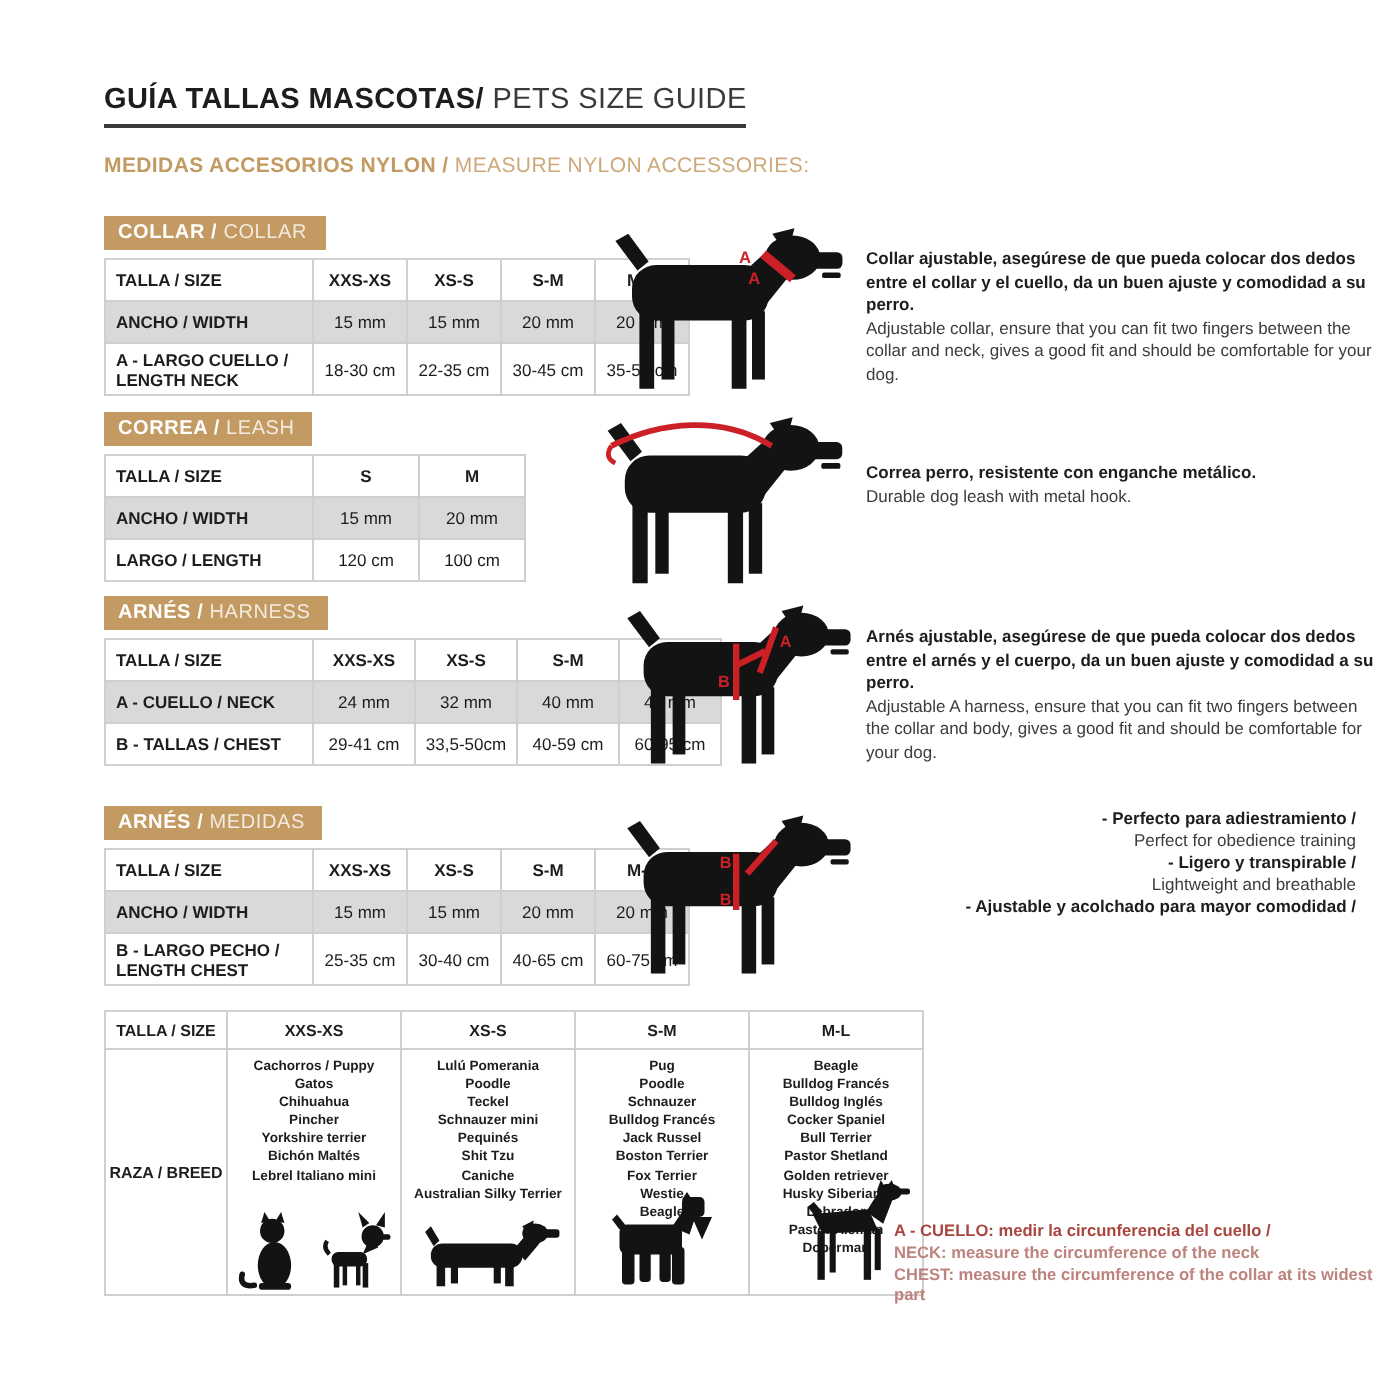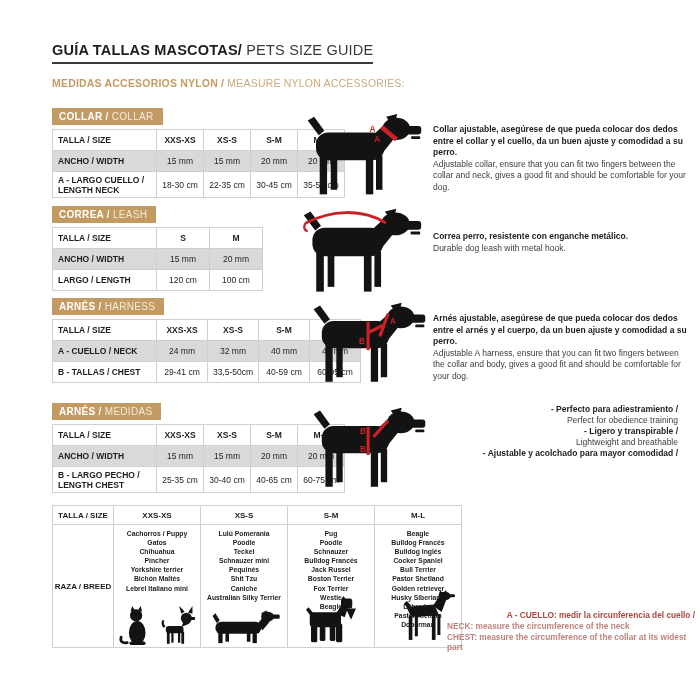--- a/index.html
+++ b/index.html
@@ -55,21 +55,21 @@
   table.breed th.lbl{width:58px;}
   table.breed th.szc{width:84px;}
   td.raza{font-weight:bold;text-align:center;vertical-align:middle;font-size:8px;line-height:11px;margin-left:40px;}
   td.bcell{vertical-align:top;position:relative;height:118px;padding:4px 1px 0;}
   .breed-list{font-size:6.8px;line-height:9.1px;font-weight:bold;text-align:center;}
   .sil{position:absolute;bottom:1px;left:0;right:0;text-align:center;}
   .sil svg{vertical-align:bottom;}
 
   
   .notes{left:447px;top:610px;width:248px;font-size:8.3px;line-height:10.8px;}
-  .note .es{color:var(--note_red);font-weight:bold;display:block;text-align:right;}
+  .note .es{color:var(--note_red);font-weight:bold;display:block;}
   .note .en{color:var(--note_red_light);display:block;font-weight:bold;}
 </style>
 </head>
 <body>
 
 <svg width="0" height="0" style="position:absolute" aria-hidden="true">
   <defs>
     <g id="dogbase" fill="#131313">
       <polygon points="4,8 16,24 22,19 11,4"></polygon>
       <rect x="13" y="21" width="74" height="30" rx="13"></rect>

